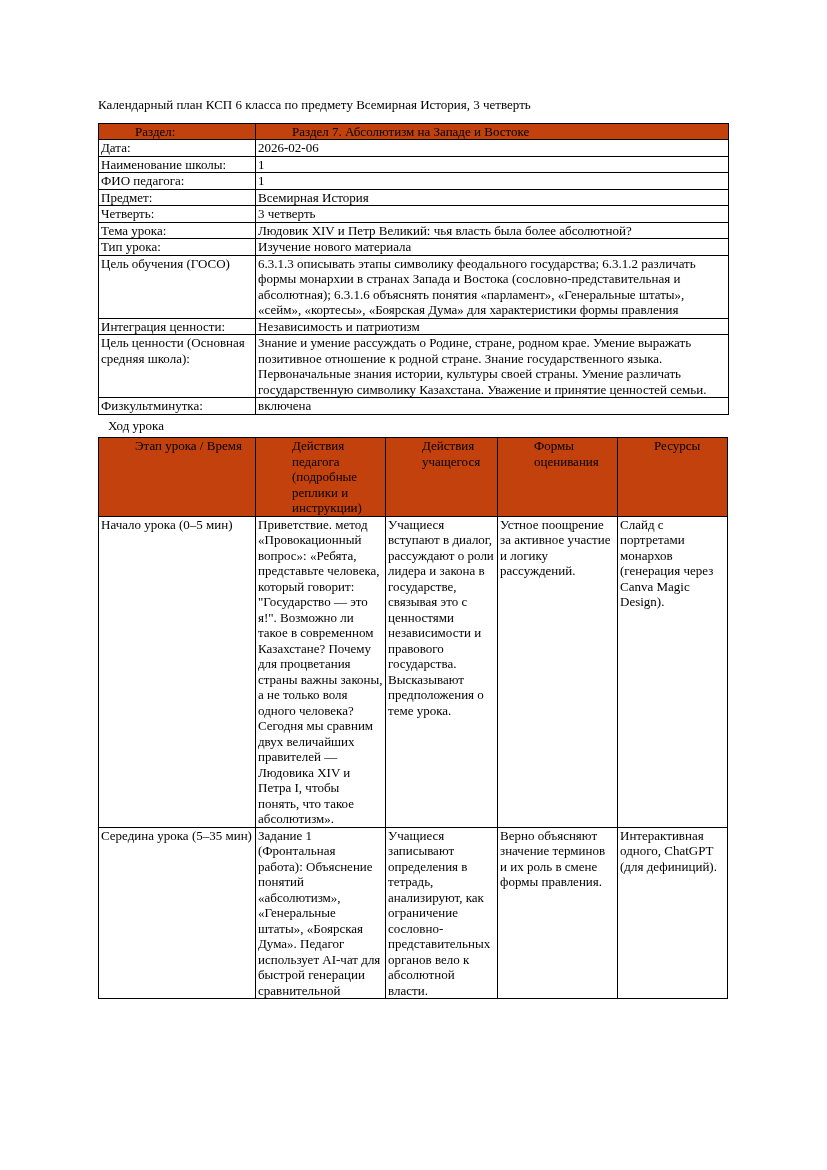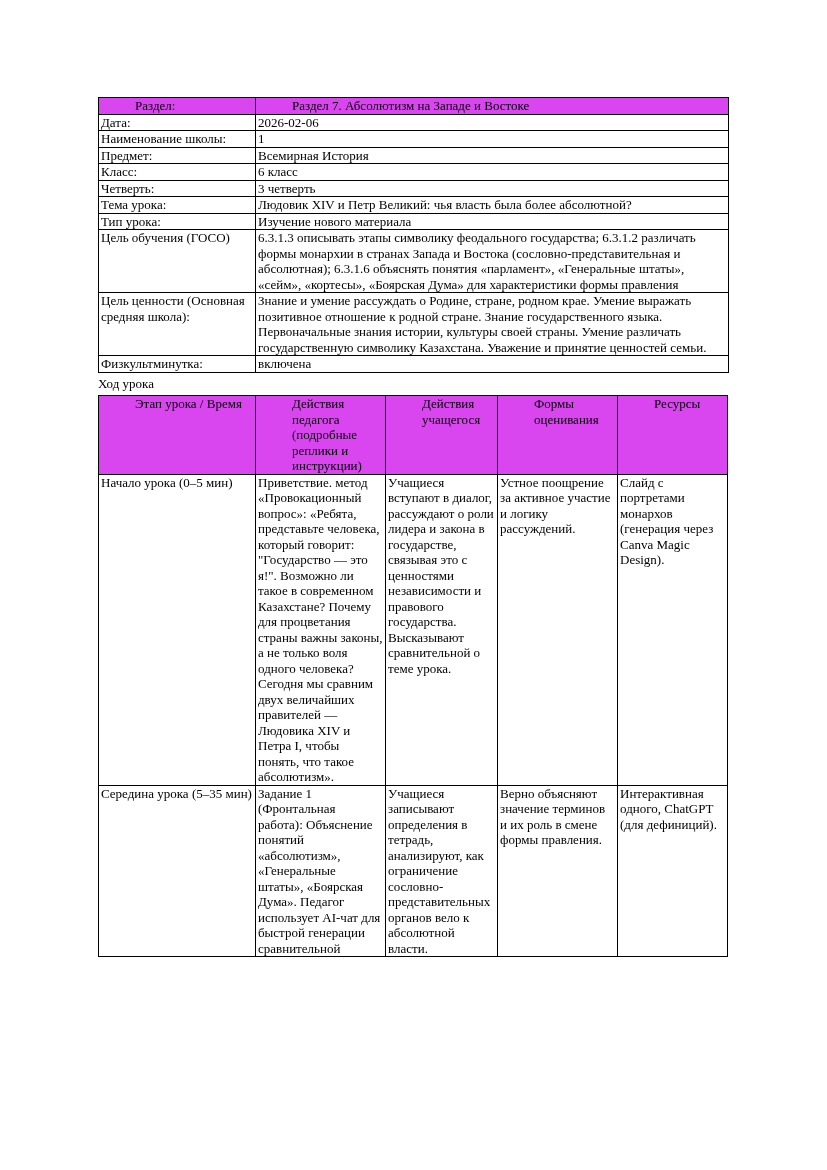--- a/index.html
+++ b/index.html
@@ -4,82 +4,87 @@
 <style>
   html, body { margin: 0; padding: 0; background: #fff; }
   body {
     width: 827px; height: 1170px;
     font-family: "Liberation Serif", serif;
     font-size: 13px; line-height: 15.5px; color: #000;
     overflow: hidden;
   }
   .page { padding: 97px 0 0 98px; width: 631px; }
   .title { margin: 0 0 10px 0; }
-  .section-heading { margin: 3px 0 4px 0; }
+  .section-heading { margin: 3px 0 4px 10px; }
   table { border-collapse: collapse; table-layout: fixed; }
   td, th {
     border: 1px solid #000;
     padding: 0 2px;
     vertical-align: top;
     text-align: left;
     font-weight: normal;
     word-wrap: break-word;
     overflow-wrap: break-word;
   }
-  tr.shaded td, tr.shaded th { background: #d946ef; padding-left: 36px; }
+  tr.shaded td, tr.shaded th { background: #c2410c; padding-left: 36px; }
   .t1 { width: 630px; }
   .t2 { width: 629px; }
 </style>
 </head>
 <body>
 
 <div class="page">
 
+  <p class="title">Календарный план КСП 6 класса по предмету Всемирная История, 3 четверть</p>
 
   <table class="t1">
     <colgroup>
         <col style="width:157px">
         <col style="width:473px">
       </colgroup>
     <tbody>
       <tr class="shaded">
         <td>Раздел:</td>
         <td>Раздел 7. Абсолютизм на Западе и Востоке</td>
       </tr>
       <tr>
         <td>Дата:</td>
         <td>2026-02-06</td>
       </tr>
       <tr>
         <td>Наименование школы:</td>
         <td>1</td>
       </tr>
       <tr>
+        <td>ФИО педагога:</td>
+        <td>1</td>
+      </tr>
+      <tr>
         <td>Предмет:</td>
         <td>Всемирная История</td>
-      </tr>
-      <tr>
-        <td>Класс:</td>
-        <td>6 класс</td>
       </tr>
       <tr>
         <td>Четверть:</td>
         <td>3 четверть</td>
       </tr>
       <tr>
         <td>Тема урока:</td>
         <td>Людовик XIV и Петр Великий: чья власть была более абсолютной?</td>
       </tr>
       <tr>
         <td>Тип урока:</td>
         <td>Изучение нового материала</td>
       </tr>
       <tr>
         <td>Цель обучения (ГОСО)</td>
         <td>6.3.1.3 описывать этапы символику феодального государства; 6.3.1.2 различать формы монархии в странах Запада и Востока (сословно-представительная и абсолютная); 6.3.1.6 объяснять понятия «парламент», «Генеральные штаты», «сейм», «кортесы», «Боярская Дума» для характеристики формы правления</td>
+      </tr>
+      <tr>
+        <td>Интеграция ценности:</td>
+        <td>Независимость и патриотизм</td>
       </tr>
       <tr>
         <td>Цель ценности (Основная средняя школа):</td>
         <td>Знание и умение рассуждать о Родине, стране, родном крае. Умение выражать позитивное отношение к родной стране. Знание государственного языка. Первоначальные знания истории, культуры своей страны. Умение различать государственную символику Казахстана. Уважение и принятие ценностей семьи.</td>
       </tr>
       <tr>
         <td>Физкультминутка:</td>
         <td>включена</td>
       </tr>
     </tbody>
@@ -101,21 +106,21 @@
         <th>Действия педагога (подробные реплики и инструкции)</th>
         <th>Действия учащегося</th>
         <th>Формы оценивания</th>
         <th>Ресурсы</th>
       </tr>
     </thead>
     <tbody>
       <tr>
         <td>Начало урока (0–5 мин)</td>
         <td>Приветствие. метод «Провокационный вопрос»: «Ребята, представьте человека, который говорит: "Государство — это я!". Возможно ли такое в современном Казахстане? Почему для процветания страны важны законы, а не только воля одного человека? Сегодня мы сравним двух величайших правителей — Людовика XIV и Петра I, чтобы понять, что такое абсолютизм».</td>
-        <td>Учащиеся вступают в диалог, рассуждают о роли лидера и закона в государстве, связывая это с ценностями независимости и правового государства. Высказывают сравнительной о теме урока.</td>
+        <td>Учащиеся вступают в диалог, рассуждают о роли лидера и закона в государстве, связывая это с ценностями независимости и правового государства. Высказывают предположения о теме урока.</td>
         <td>Устное поощрение за активное участие и логику рассуждений.</td>
         <td>Слайд с портретами монархов (генерация через Canva Magic Design).</td>
       </tr>
       <tr>
         <td>Середина урока (5–35 мин)</td>
         <td>Задание 1 (Фронтальная работа): Объяснение понятий «абсолютизм», «Генеральные штаты», «Боярская Дума». Педагог использует AI-чат для быстрой генерации сравнительной</td>
         <td>Учащиеся записывают определения в тетрадь, анализируют, как ограничение сословно-представительных органов вело к абсолютной власти.</td>
         <td>Верно объясняют значение терминов и их роль в смене формы правления.</td>
         <td>Интерактивная одного, ChatGPT (для дефиниций).</td>
       </tr>

